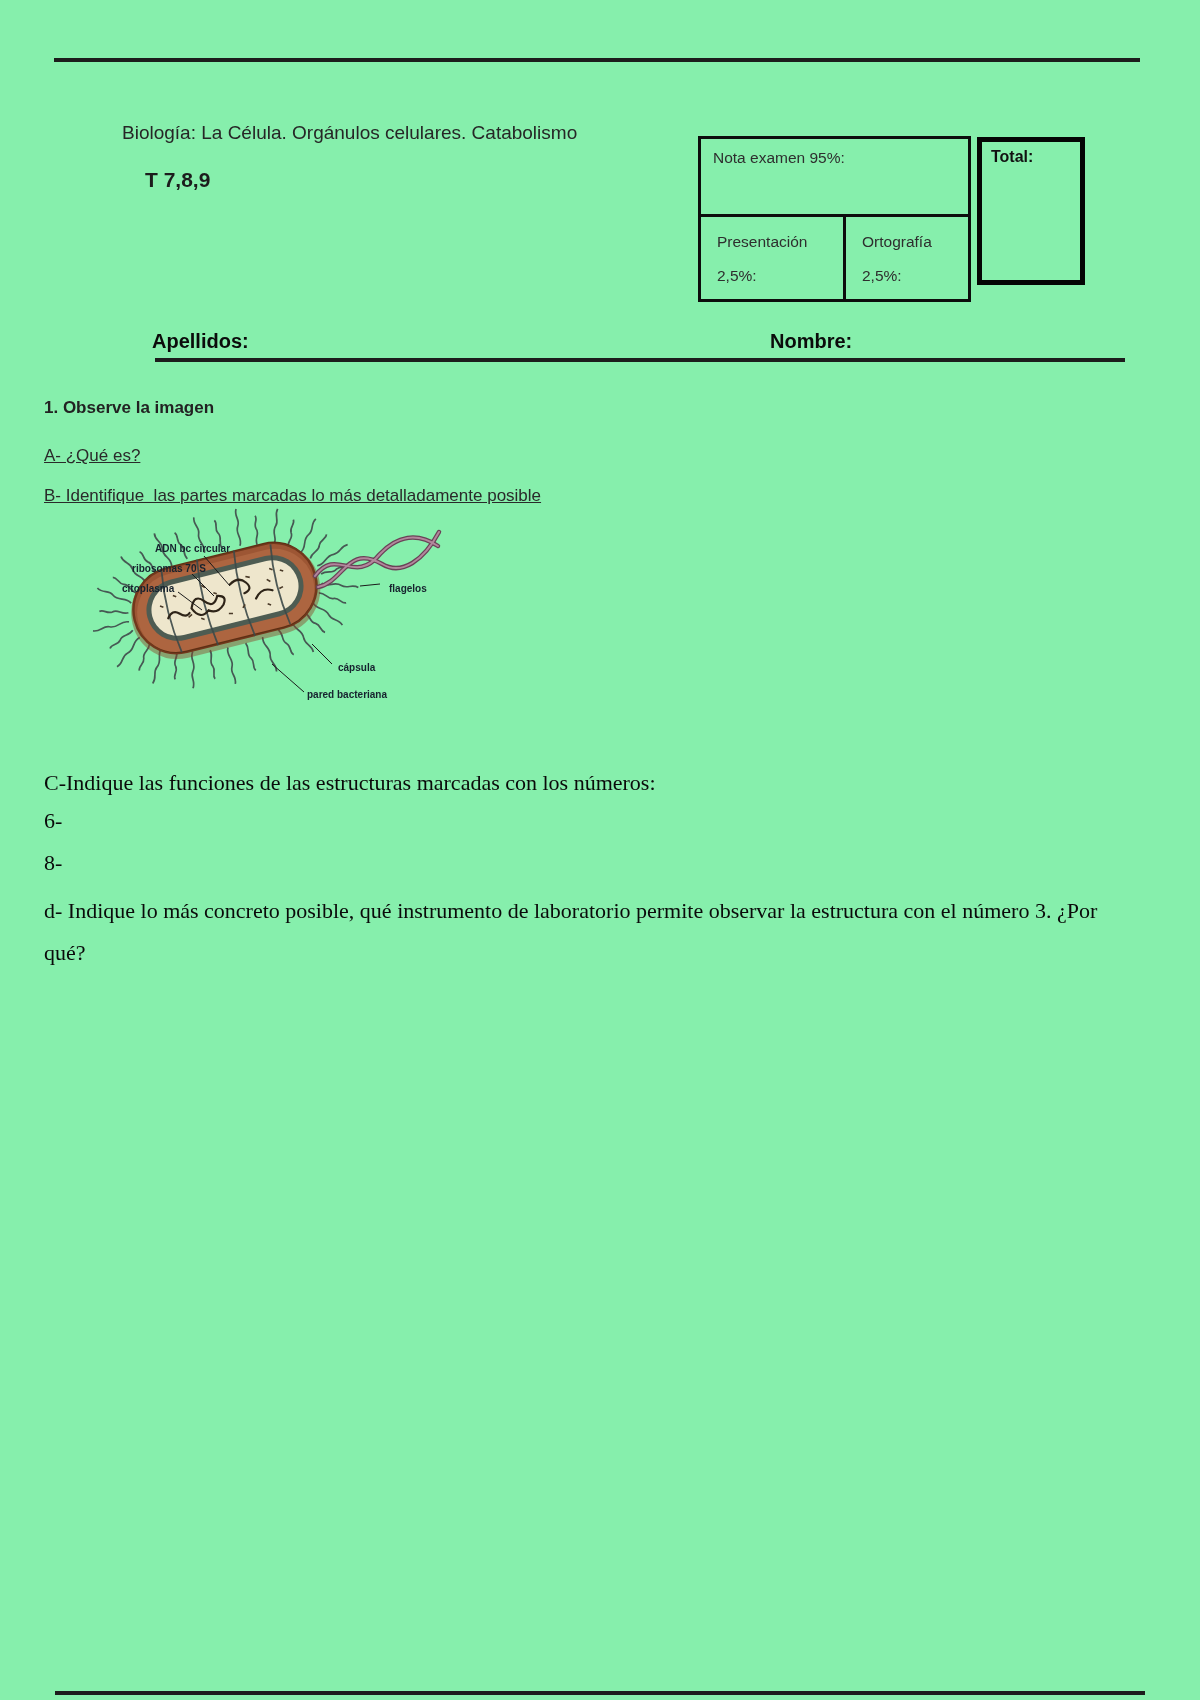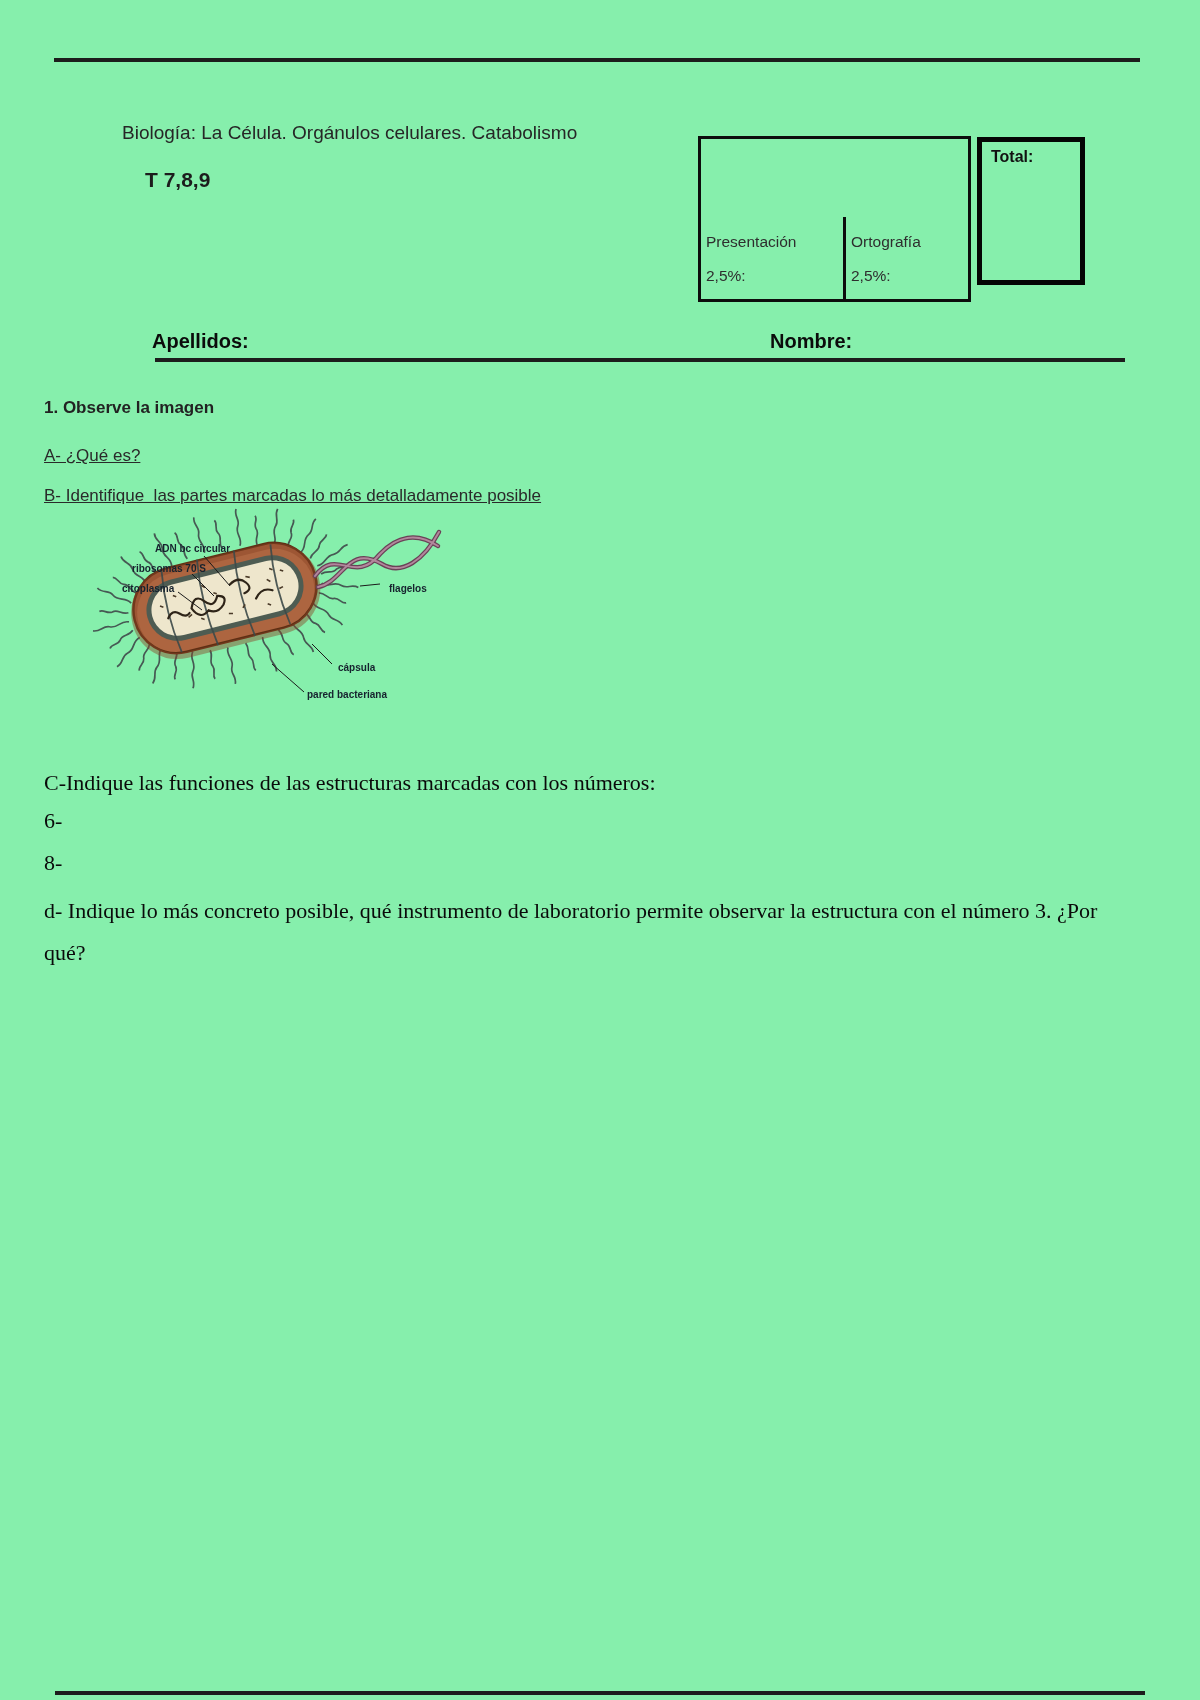--- a/index.html
+++ b/index.html
@@ -8,21 +8,21 @@
   .abs{position:absolute;}
   .rule{position:absolute;background:#1c1c1c;}
   .sans{font-family:"Liberation Sans",sans-serif;color:#232323;}
   .serif{font-family:"Liberation Serif",serif;color:#0a0a0a;font-size:22px;white-space:nowrap;}
   .doc-title{font-size:19px;color:#262626;}
   .topics{font-size:21px;font-weight:bold;color:#1c1c1c;}
   .grade-table{position:absolute;left:698px;top:136px;width:273px;height:166px;
                border:3px solid #0d0d0d;box-sizing:border-box;}
   .gt-row1{position:absolute;left:0;top:0;right:0;height:78px;border-bottom:3px solid #0d0d0d;
            box-sizing:border-box;padding:10px 0 0 12px;font-size:15.5px;color:#2e2e2e;}
-  .gt-cell{position:absolute;top:78px;bottom:0;box-sizing:border-box;padding:8px 0 0 5px;
+  .gt-cell{position:absolute;top:78px;bottom:0;box-sizing:border-box;padding:8px 0 0 16px;
            font-size:15.5px;color:#2e2e2e;line-height:34px;}
   .gt-c1{left:0;width:145px;border-right:3px solid #0d0d0d;}
   .gt-c2{left:145px;right:0;}
   .total-box{position:absolute;left:977px;top:137px;width:108px;height:148px;
              border:5px solid #050505;box-sizing:border-box;padding:6px 0 0 9px;
              font-size:16px;font-weight:bold;color:#111;}
   .name-label{position:absolute;font-size:20px;font-weight:bold;color:#0b0b0b;}
   .q-head{position:absolute;font-size:17px;font-weight:bold;color:#222;}
   .q-line{position:absolute;font-size:17px;color:#2a2a2a;white-space:pre;text-decoration:underline;}
   .figure-label{position:absolute;font-size:10px;font-weight:bold;color:#16222e;white-space:nowrap;}
@@ -33,20 +33,21 @@
 <body>
 
 <div id="page">
 
   <div class="rule" style="left:54px;top:58px;width:1086px;height:4px;"></div>
 
   <div class="abs sans doc-title" style="left:122px;top:122px;">Biología: La Célula. Orgánulos celulares. Catabolismo</div>
   <div class="abs sans topics" style="left:145px;top:168px;">T 7,8,9</div>
 
   <div class="grade-table">
+    <div class="gt-row1 sans">Nota examen 95%:</div>
     <div class="gt-cell gt-c1 sans">
       <div>Presentación</div>
       <div>2,5%:</div>
     </div>
     <div class="gt-cell gt-c2 sans">
       <div>Ortografía</div>
       <div>2,5%:</div>
     </div>
   </div>
   <div class="total-box sans">

